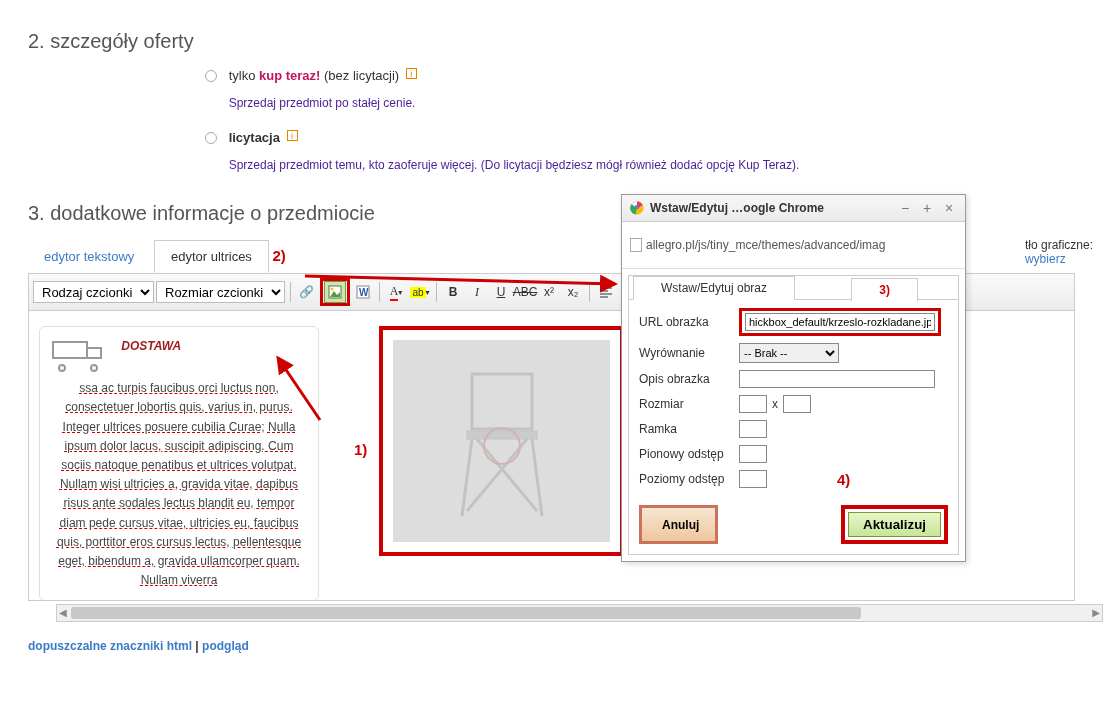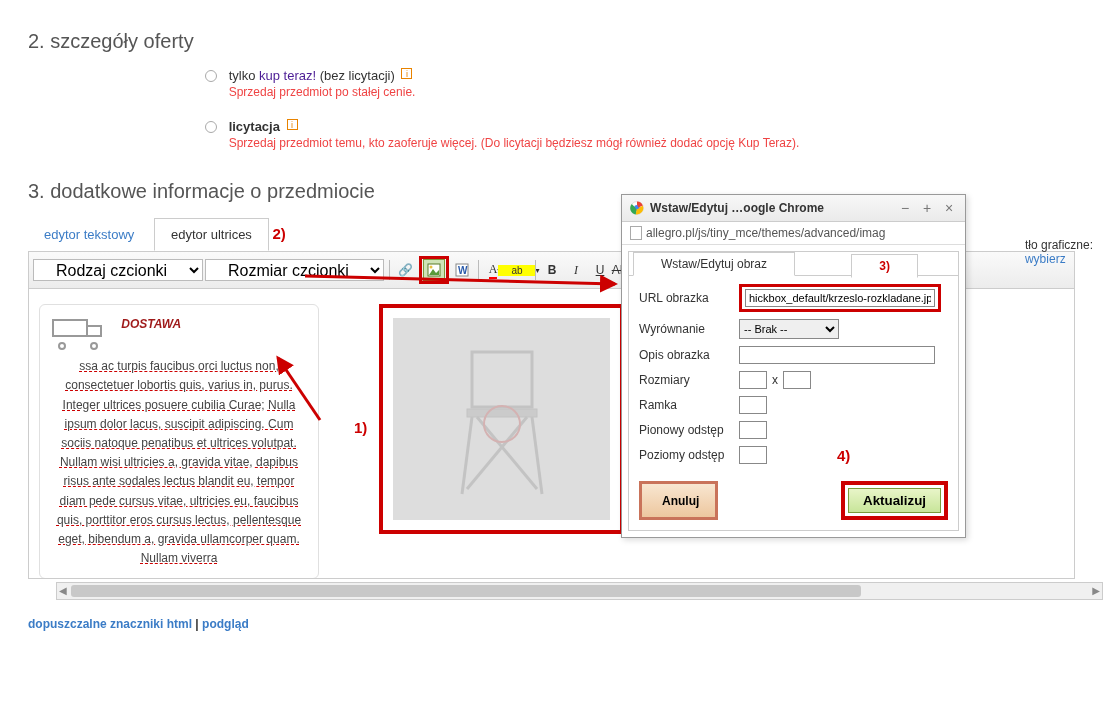--- a/index.html
+++ b/index.html
@@ -2,30 +2,30 @@
 <html><head>
 <meta charset="utf-8">
 <style>
   * { box-sizing: border-box; margin: 0; padding: 0; }
   body { font-family: Arial, Helvetica, sans-serif; font-size: 13px; color: #333; background: #fff; width: 1103px; position: relative; }
   .section-title { font-size: 20px; font-weight: normal; color: #555; margin: 30px 0 15px 28px; }
   .option-row { margin-left: 205px; margin-bottom: 20px; }
   .radio { display: inline-block; width: 12px; height: 12px; border: 1px solid #aaa; border-radius: 50%; margin-right: 8px; vertical-align: top; margin-top: 2px; }
   .opt-label { display: inline-block; vertical-align: top; }
   .option-main { font-size: 13px; }
-  .buy-now { color: #4c1d95; font-weight: normal; }
+  .buy-now { color: #be185d; font-weight: bold; }
   .info-icon { display: inline-block; width: 11px; height: 11px; border: 1px solid #e88300; color: #e88300; font-size: 9px; text-align: center; line-height: 11px; vertical-align: top; margin-left: 3px; }
-  .option-sub { color: #ef4444; font-size: 12px; margin-top: 2px; }
+  .option-sub { color: #4c1d95; font-size: 12px; margin-top: 13px; }
   .tabs { margin-left: 28px; margin-top: 10px; }
   .tab { display: inline-block; padding: 8px 16px; font-size: 13px; cursor: pointer; }
   .tab.inactive { color: #3b7cc6; }
   .tab.active { border: 1px solid #ccc; border-bottom: 1px solid #fff; background: #fff; color: #333; }
   .marker { color: #c00; font-weight: bold; font-size: 15px; }
   .toolbar { margin: 0 28px; border: 1px solid #ccc; background: linear-gradient(#fafafa,#ececec); padding: 4px; display: flex; align-items: center; gap: 2px; }
-  .tb-select { font-size: 16px; height: 22px; border: 1px solid #bbb; background: #fff; padding: 0 18px; }
+  .tb-select { font-size: 13px; height: 22px; border: 1px solid #bbb; background: #fff; padding: 0 4px; }
   .tb-btn { width: 22px; height: 22px; border: 1px solid transparent; display: inline-flex; align-items: center; justify-content: center; font-size: 12px; cursor: pointer; }
   .tb-sep { width: 1px; height: 20px; background: #bbb; margin: 0 3px; }
   .img-btn-wrap { border: 3px solid #c00; padding: 0 1px; display: inline-flex; }
   .editor-body { margin: 0 28px; border: 1px solid #ccc; border-top: none; height: 290px; background: #fff; position: relative; overflow: hidden; }
   .scroll-x { position: absolute; left: 28px; right: 28px; bottom: -3px; height: 18px; background: #f0f0f0; border: 1px solid #ccc; }
   .scroll-thumb { position: absolute; left: 14px; top: 2px; width: 790px; height: 12px; background: #c8c8c8; border-radius: 3px; }
   .dostawa-pane { position: absolute; left: 10px; top: 15px; width: 280px; border: 1px solid #e0e0e0; border-radius: 6px; padding: 10px 12px; text-align: center; font-size: 12px; line-height: 1.6; color: #444; }
   .truck { width: 60px; height: 32px; margin-bottom: 4px; display: inline-block; position: relative; }
   .truck-body { position: absolute; left: 0; top: 4px; width: 36px; height: 18px; border: 2px solid #999; }
   .truck-cab { position: absolute; left: 36px; top: 10px; width: 14px; height: 12px; border: 2px solid #999; border-left: none; }
@@ -40,21 +40,21 @@
   .right-col { position: absolute; right: 10px; top: 238px; font-size: 12px; }
   .right-col a { color: #3b7cc6; text-decoration: none; }
   .arrow-1 { position: absolute; left: 270px; top: 350px; }
   .arrow-2 { position: absolute; left: 300px; top: 264px; }
   .arrow-3 { position: absolute; left: 780px; top: 310px; }
   .popup { position: absolute; left: 621px; top: 194px; width: 345px; border: 1px solid #999; background: #fff; box-shadow: 2px 2px 6px rgba(0,0,0,0.15); }
   .popup-title-bar { background: linear-gradient(#f7f7f7,#eaeaea); border-bottom: 1px solid #ccc; padding: 5px 8px; display: flex; align-items: center; gap: 6px; }
   .chrome-icon { width: 14px; height: 14px; }
   .popup-title { font-size: 12px; font-weight: bold; flex: 1; white-space: nowrap; overflow: hidden; text-overflow: ellipsis; }
   .win-btn { font-family: sans-serif; font-size: 14px; width: 16px; text-align: center; color: #777; cursor: pointer; }
-  .addr-bar { padding: 4px 8px; border-bottom: 1px solid #ddd; display: flex; align-items: center; gap: 4px; font-size: 12px; color: #555; }
+  .addr-bar { padding: 16px 8px; border-bottom: 1px solid #ddd; display: flex; align-items: center; gap: 4px; font-size: 12px; color: #555; }
   .page-icon { width: 12px; height: 14px; border: 1px solid #aaa; display: inline-block; }
   .tab-panel { border: 1px solid #ccc; margin: 6px; }
   .inner-tab { border-bottom: 1px solid #ccc; padding: 0; }
   .inner-tab span { display: inline-block; font-size: 12px; padding: 4px 27px; border: 1px solid #ccc; border-bottom: 1px solid #fff; margin-bottom: -1px; margin-left: 4px; background: #fff; }
   .form-area { padding: 8px 10px 4px; }
   .form-row { display: flex; align-items: center; font-size: 12px; margin-bottom: 7px; }
   .form-row label { width: 100px; }
   .form-row input[type=text] { border: 1px solid #888; height: 18px; font-size: 11px; padding: 0 3px; }
   .url-wrap { border: 3px solid #c00; padding: 2px 3px; display: inline-block; }
   .url-wrap input { width: 190px; border: 1px solid #888 !important; }
@@ -117,21 +117,21 @@
         <rect x="1" y="1" width="12" height="12" fill="#fff" stroke="#888"></rect>
         <text x="3" y="11" font-size="10" font-weight="bold" fill="#2a5aaa">W</text>
       </svg>
   </span>
   <span class="tb-sep"></span>
   <span class="tb-btn">
       <span style="border-bottom:2px solid red;font-family:serif">A</span>
       <span style="font-size:8px">▾</span>
     </span>
   <span class="tb-btn">
-      <span style="background:#ff0;padding:0 13px;font-size:10px">ab</span>
+      <span style="background:#ff0;padding:0 2px;font-size:10px">ab</span>
       <span style="font-size:8px">▾</span>
     </span>
   <span class="tb-sep"></span>
   <span class="tb-btn">
       <b>B</b>
     </span>
   <span class="tb-btn">
       <i style="font-family:serif">I</i>
     </span>
   <span class="tb-btn">
@@ -274,21 +274,21 @@
       </div>
       <div class="form-row">
         <label>Wyrównanie</label>
         <select class="align-sel"><option>-- Brak --</option></select>
       </div>
       <div class="form-row">
         <label>Opis obrazka</label>
         <input type="text" style="width: 196px;" value="">
       </div>
       <div class="form-row">
-        <label>Rozmiary</label>
+        <label>Rozmiar</label>
         <input type="text" class="small-in" style="">
         <span style="margin:0 5px">x</span>
         <input type="text" class="small-in" style="">
       </div>
       <div class="form-row">
         <label>Ramka</label>
         <input type="text" class="small-in" style="">
       </div>
       <div class="form-row">
         <label>Pionowy odstęp</label>

